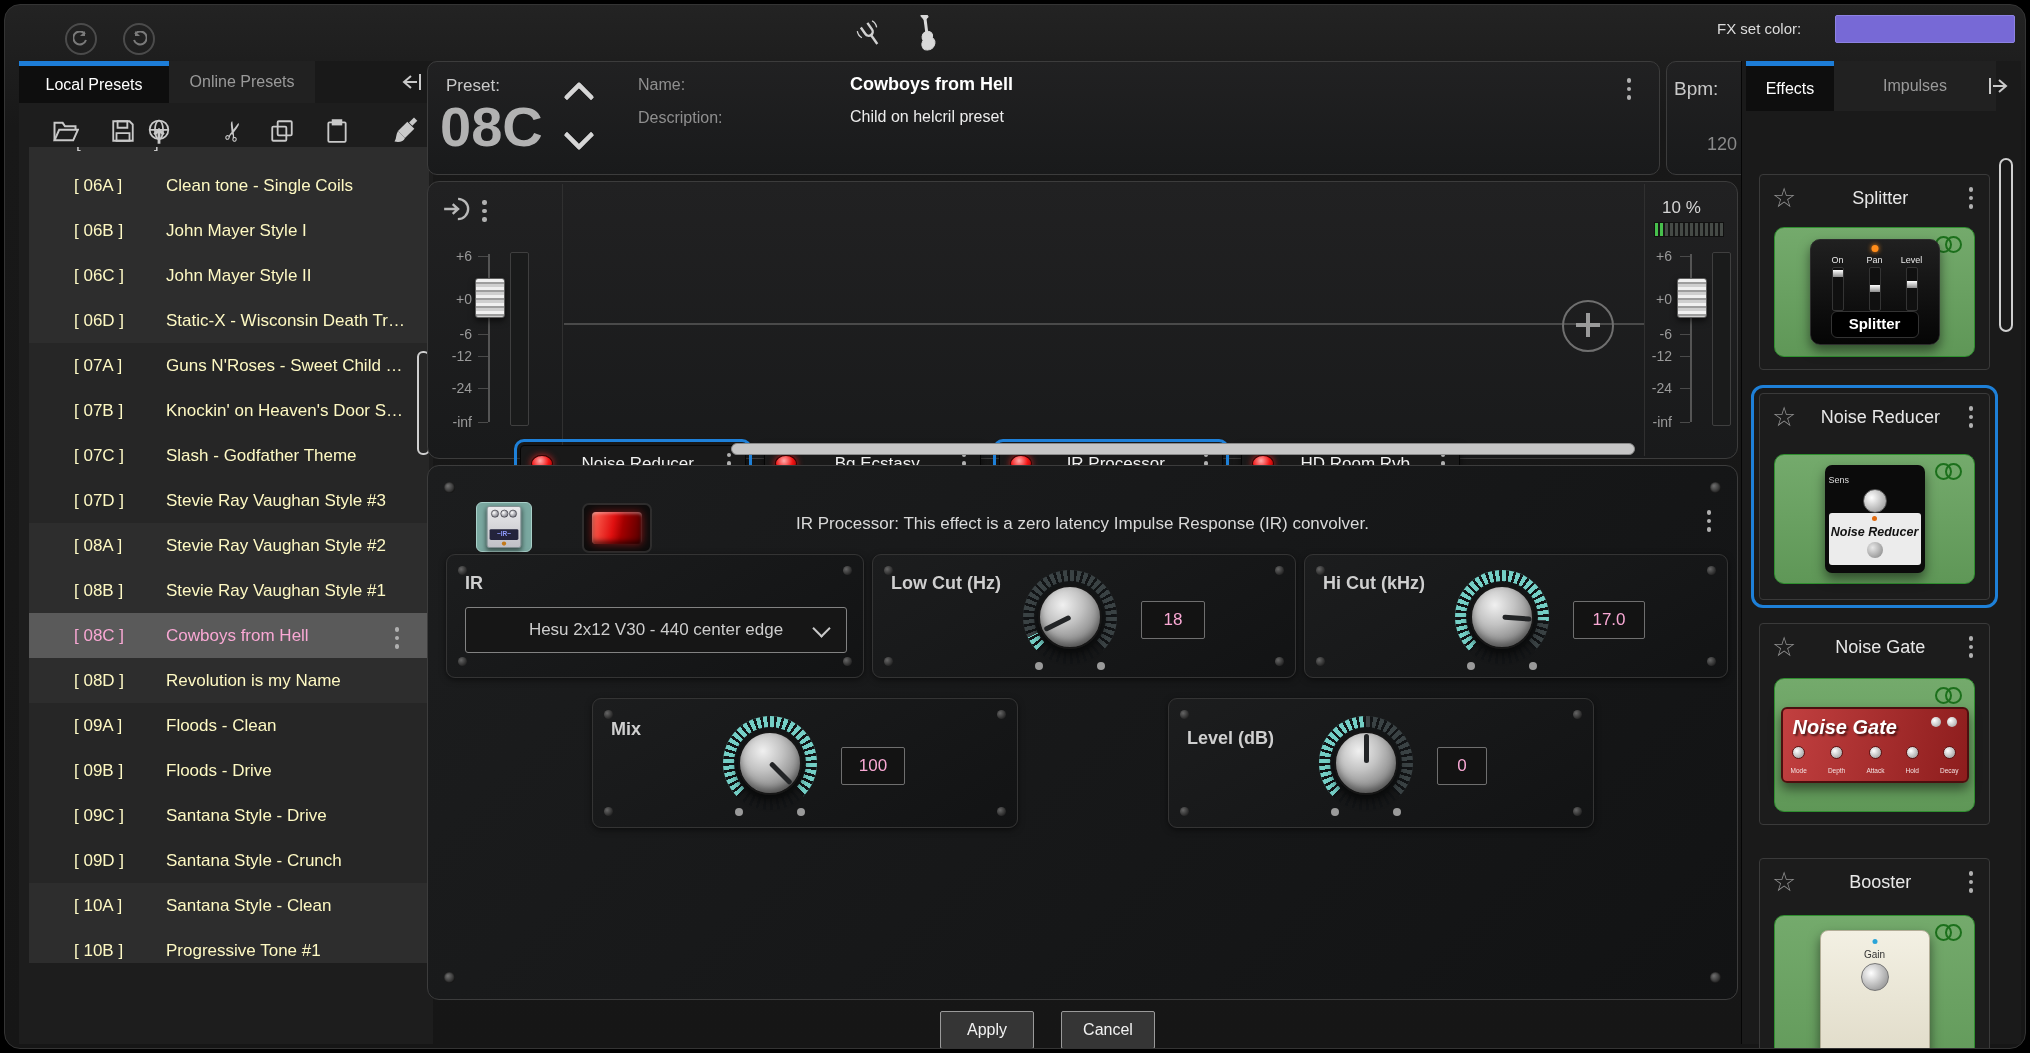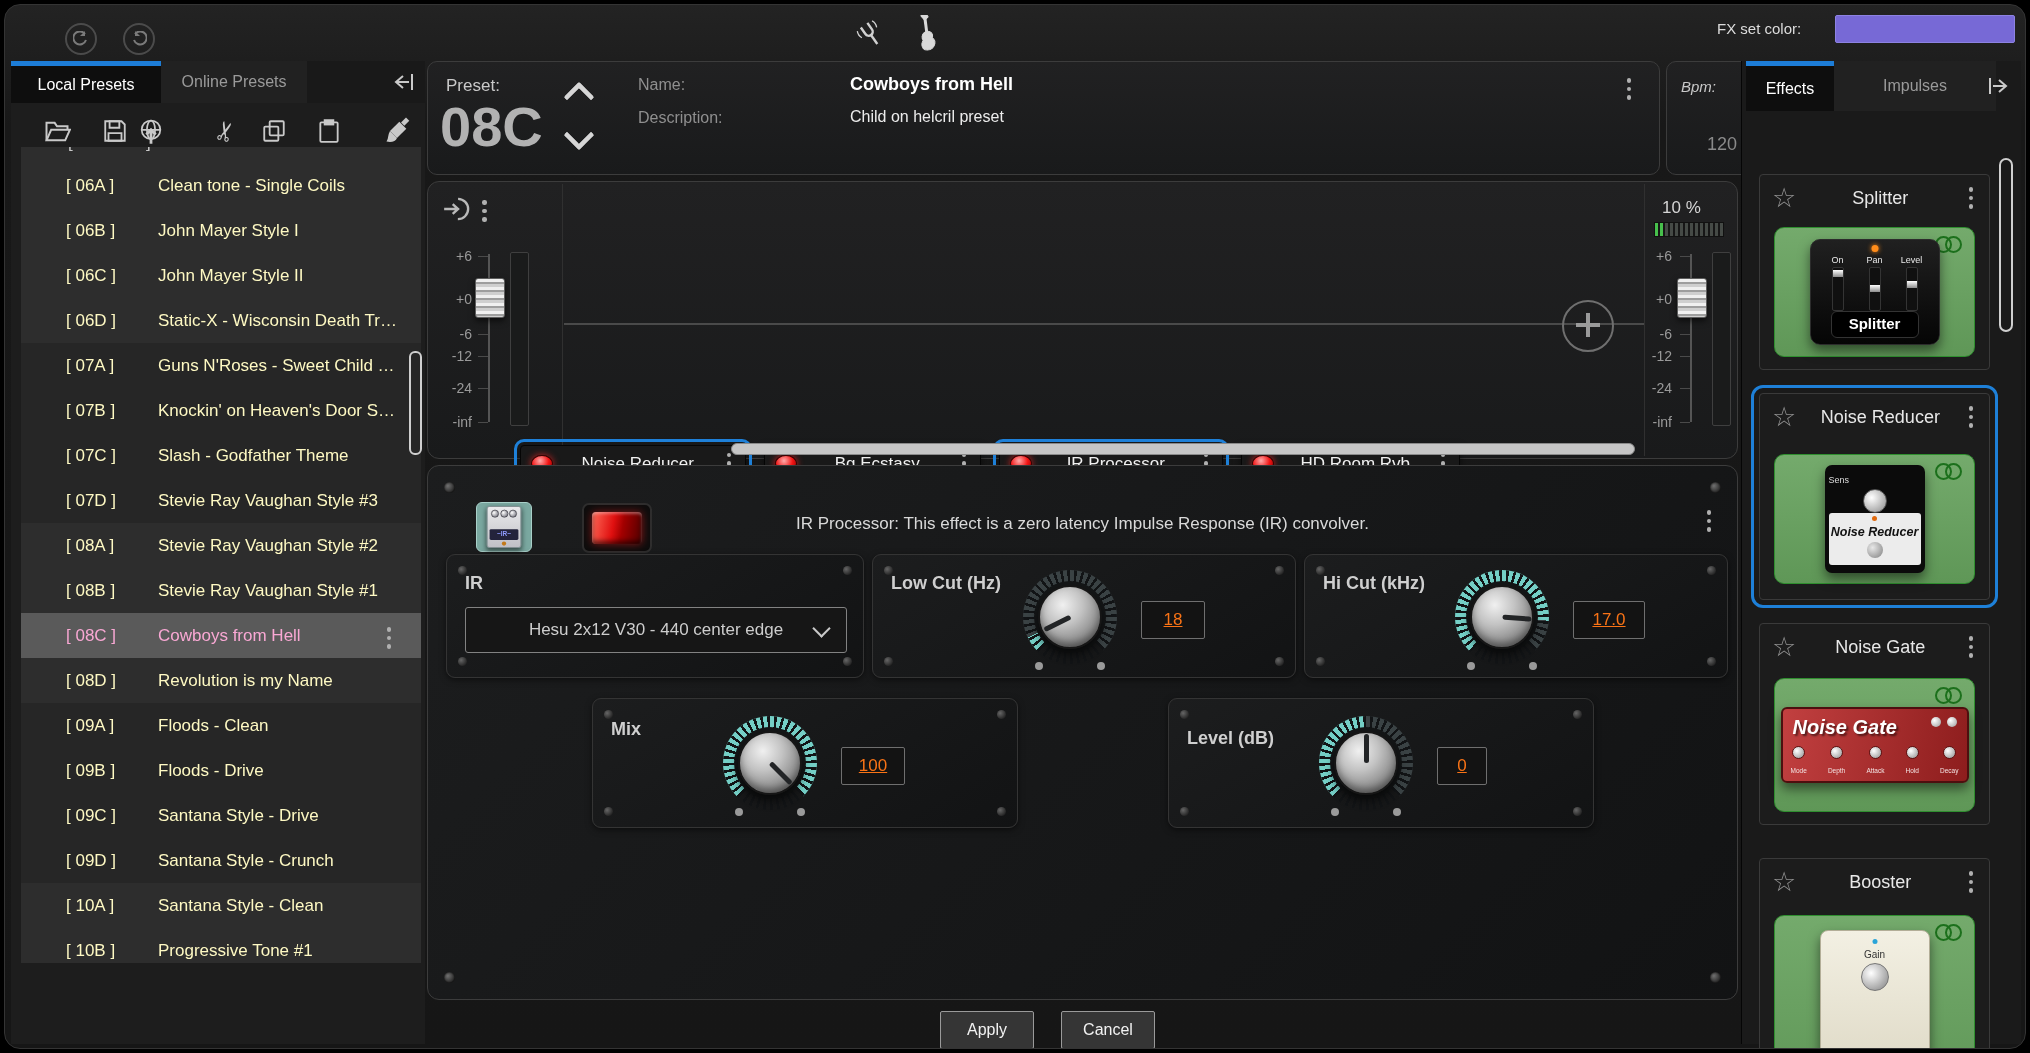--- a/index.html
+++ b/index.html
@@ -9,22 +9,22 @@
        border:1px solid #343434;border-radius:16px;overflow:hidden;}
   .abs{position:absolute;}
   
   .panel{position:absolute;background:linear-gradient(180deg,#212122,#191a1b);border:1.5px solid #3c3c3c;border-radius:10px;}
   .kebab{display:inline-flex;flex-direction:column;gap:4px;align-items:center;padding:4px;cursor:pointer;}
   .kebab b{width:4.5px;height:4.5px;border-radius:50%;background:#b0b0b0;}
   .star{font-size:27px;color:#909090;line-height:1;}
   .chev{display:inline-block;width:11px;height:11px;border-right:2.5px solid #c9c9c9;border-bottom:2.5px solid #c9c9c9;transform:rotate(45deg);}
   .chevbig{display:inline-block;width:17px;height:17px;border-right:5px solid #d6d6d6;border-bottom:5px solid #d6d6d6;border-radius:2px;}
   .chevbig.up{transform:rotate(-135deg);} .chevbig.down{transform:rotate(45deg);}
-  .vbox{position:absolute;background:#131313;border:1.5px solid #6f6f6f;border-radius:2px;color:#f97316;font-size:17px;
-        display:flex;align-items:center;justify-content:center;text-decoration:underline;}
+  .vbox{position:absolute;background:#131313;border:1.5px solid #6f6f6f;border-radius:2px;color:#f9a8d4;font-size:17px;
+        display:flex;align-items:center;justify-content:center;}
   .scr{position:absolute;width:11px;height:11px;border-radius:50%;
        background:radial-gradient(circle at 35% 35%,#707070,#262626 72%);box-shadow:inset 0 0 2px #000;}
   
   .knob{position:absolute;width:94px;height:94px;}
   .knob .ring{position:absolute;inset:0;border-radius:50%;
     background:conic-gradient(from 225deg,#74cfc6 0deg,#74cfc6 calc(var(--frac)*270deg),#3a4244 calc(var(--frac)*270deg),#3a4244 270deg,rgba(0,0,0,0) 270deg);}
   .knob .ring::after{content:"";position:absolute;inset:0;border-radius:50%;
     background:repeating-conic-gradient(from 225deg,rgba(0,0,0,0) 0deg 5.5deg,#121416 5.5deg 9deg);}
   .knob .hole{position:absolute;inset:11px;border-radius:50%;background:#141617;}
   .knob .cap{position:absolute;inset:15px;border-radius:50%;border:2px solid #161616;
@@ -45,21 +45,21 @@
   
   .chan{position:absolute;height:18px;}
   .chan b{position:absolute;top:0;width:17px;height:17px;border:2.5px solid var(--cc);border-radius:50%;box-sizing:border-box;}
   .chan.stereo{width:28px;} .chan.stereo b:first-child{right:10px;} .chan.stereo b:last-child{right:0;}
   .chan.mono{width:17px;} .chan.mono b{right:0;}
   
   .circbtn{position:absolute;width:28px;height:28px;border:2px solid #4b4b4b;border-radius:50%;display:flex;align-items:center;justify-content:center;}
   .fxswatch{position:absolute;left:1830px;top:10px;width:178px;height:26px;border-radius:2px;border:1px solid #8d82e2;}
   .toplabel{position:absolute;color:#dcdcdc;font-size:15px;}
   
-  .lpanel{position:absolute;left:6px;top:56px;width:414px;bottom:4px;background:#1d1d1d;}
+  .lpanel{position:absolute;left:14px;top:56px;width:414px;bottom:4px;background:#1d1d1d;}
   .tabstrip{position:absolute;left:0;top:0;width:414px;height:42px;background:#191919;}
   .tab{position:absolute;top:0;height:42px;display:flex;align-items:center;justify-content:center;font-size:16px;cursor:pointer;}
   .tab.active{background:#0e0e0e;color:#fff;border-top:5px solid #1d7dd7;box-sizing:border-box;}
   .tab.idle{background:#212121;color:#9a9a9a;}
   .toolbar{position:absolute;left:0;top:42px;width:414px;height:56px;background:#1d1d1d;}
   .tbicon{position:absolute;top:10px;width:36px;height:36px;display:flex;align-items:center;justify-content:center;cursor:pointer;}
   .plist{position:absolute;left:10px;top:102px;width:400px;height:800px;overflow:hidden;background:#232323;}
   .prow{height:45px;display:flex;align-items:center;padding-left:45px;box-sizing:border-box;font-size:17px;color:#fef9c3;position:relative;cursor:pointer;}
   .prow .pid{width:92px;flex:0 0 92px;}
   .prow .pname{white-space:nowrap;overflow:hidden;text-overflow:ellipsis;max-width:240px;}
@@ -392,21 +392,21 @@
     <span class="hlabel" style="left:210px;top:47px;">Description:</span>
     <span class="hvalue" style="left:422px;top:46px;font-size:16px;color:#ececec;">Child on helcril preset</span>
     <span class="kebab abs" style="right:24px;top:12px;">
           <b></b>
           <b></b>
           <b></b>
         </span>
   </div>
 
   <div class="panel" style="left:1661px;top:56px;width:114px;height:112px;">
-    <span class="hlabel" style="left:14px;top:16px;color:#c9c9c9;font-size:15px;font-style:italic;">Bpm:</span>
+    <span class="hlabel" style="left:7px;top:16px;color:#c9c9c9;font-size:19px;">Bpm:</span>
     <span class="abs" style="right:14px;top:12px;">
       <svg width="26" height="26" viewBox="0 0 24 24">
             <g transform="rotate(45 12 12)" stroke="#969696" stroke-width="2" fill="none">
         <rect x="2" y="8" width="10" height="8" rx="3.5"></rect>
               <rect x="12" y="8" width="10" height="8" rx="3.5"></rect>
             </g>
           </svg>
     </span>
     <span class="hvalue" style="left:40px;top:72px;font-size:18px;color:#8a8a8a;">120</span>
   </div>

